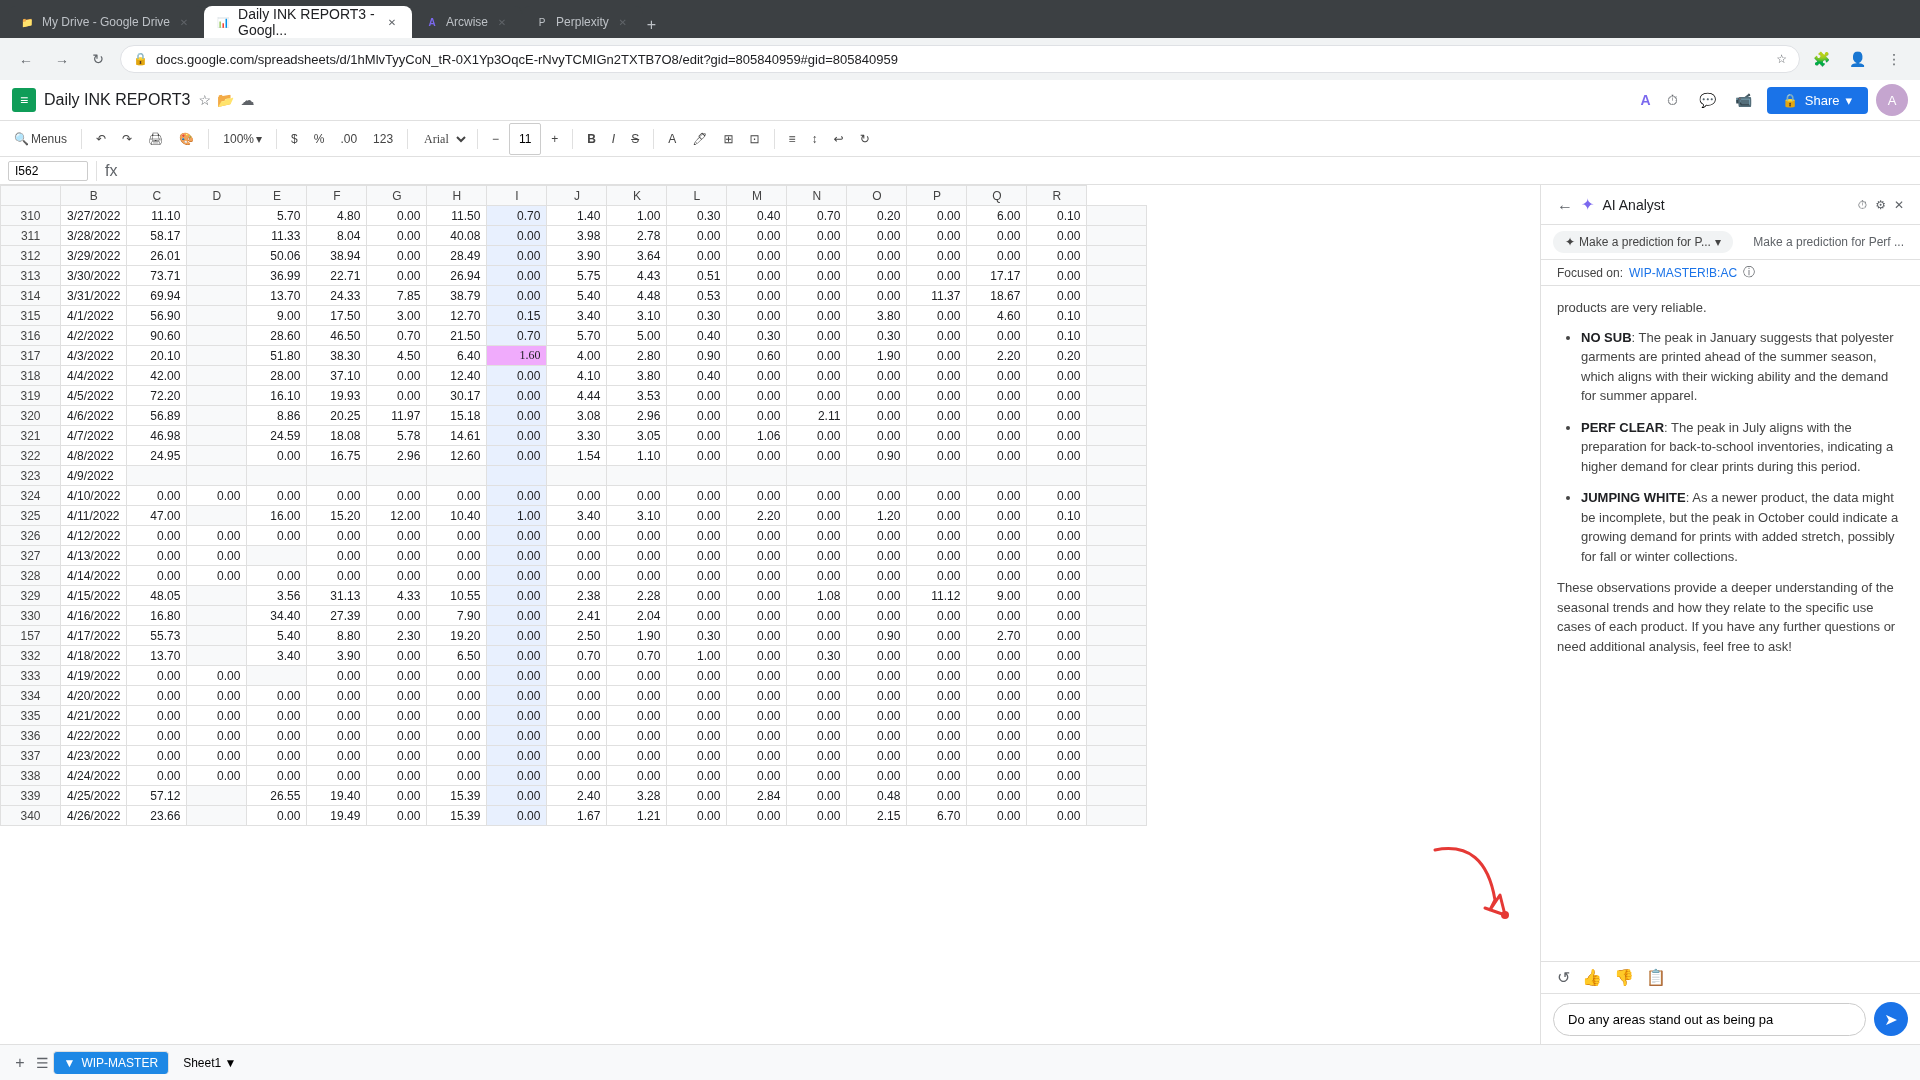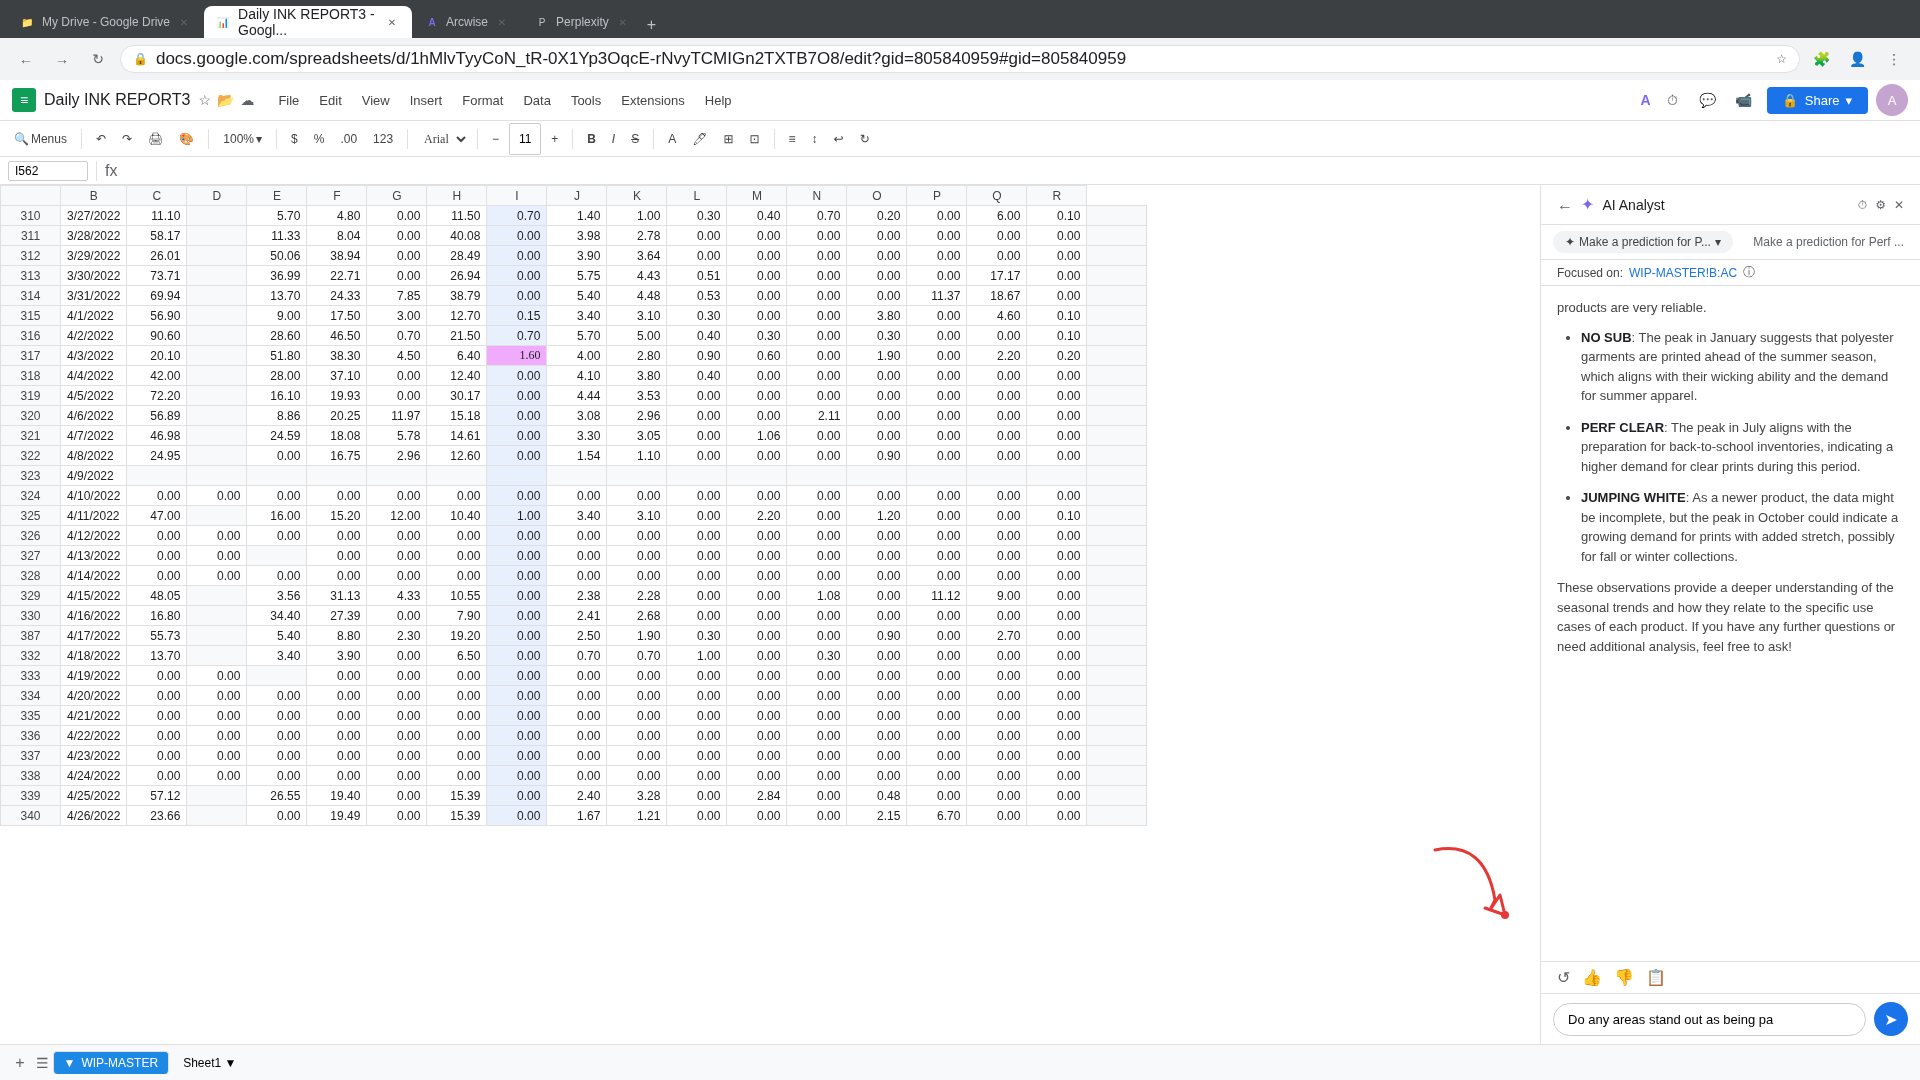--- a/index.html
+++ b/index.html
@@ -11,21 +11,21 @@
     .browser-tab { display: flex; align-items: center; padding: 0 12px; height: 32px; border-radius: 8px 8px 0 0; font-size: 12px; gap: 6px; cursor: pointer; max-width: 220px; }
     .browser-tab.inactive { background: #3c4043; color: #bdc1c6; }
     .browser-tab.active { background: #fff; color: #202124; }
     .browser-tab .tab-favicon { width: 16px; height: 16px; display: flex; align-items: center; justify-content: center; font-size: 10px; }
     .browser-tab .tab-close { margin-left: auto; width: 16px; height: 16px; border-radius: 50%; display: flex; align-items: center; justify-content: center; font-size: 10px; color: #5f6368; }
     .tab-new-btn { color: #bdc1c6; font-size: 16px; padding: 4px; cursor: pointer; }
 
     .browser-addressbar-row { background: #f1f3f4; height: 42px; display: flex; align-items: center; padding: 0 12px; gap: 8px; }
     .nav-btn { width: 28px; height: 28px; border-radius: 50%; display: flex; align-items: center; justify-content: center; cursor: pointer; color: #5f6368; font-size: 14px; border: none; background: transparent; }
     .address-bar { flex: 1; height: 28px; border-radius: 14px; background: #fff; border: 1px solid #dfe1e5; display: flex; align-items: center; padding: 0 12px; font-size: 13px; color: #202124; gap: 8px; }
-    .address-bar input { border: none; outline: none; flex: 1; font-size: 17px; color: #202124; background: transparent; }
+    .address-bar input { border: none; outline: none; flex: 1; font-size: 13px; color: #202124; background: transparent; }
     .toolbar-icons { display: flex; align-items: center; gap: 8px; }
     .toolbar-icon-btn { width: 28px; height: 28px; border-radius: 50%; display: flex; align-items: center; justify-content: center; cursor: pointer; color: #5f6368; font-size: 14px; border: none; background: transparent; }
 
     
     .sheets-app { display: flex; flex-direction: column; height: calc(1080px - 80px); background: #fff; }
     .sheets-toolbar-top { display: flex; align-items: center; padding: 4px 12px; gap: 8px; border-bottom: 1px solid #e0e0e0; }
     .sheets-logo { width: 24px; height: 24px; background: #0f9d58; border-radius: 3px; display: flex; align-items: center; justify-content: center; color: white; font-size: 14px; font-weight: bold; }
     .sheets-title { font-size: 16px; color: #202124; font-weight: 500; }
     .sheets-title-icons { display: flex; gap: 6px; color: #5f6368; font-size: 14px; }
     .menu-bar { display: flex; gap: 4px; margin-left: 8px; }
@@ -136,31 +136,20 @@
 
 <div class="sheets-app">
 
   <div class="sheets-toolbar-top">
     <div class="sheets-logo">≡</div>
     <span class="sheets-title">Daily INK REPORT3</span>
     <div class="sheets-title-icons">
       <span style="cursor:pointer;">☆</span>
       <span style="cursor:pointer;">📂</span>
       <span style="cursor:pointer;">☁</span>
-    </div>
-    <div class="menu-bar">
-      <div class="menu-item">File</div>
-      <div class="menu-item">Edit</div>
-      <div class="menu-item">View</div>
-      <div class="menu-item">Insert</div>
-      <div class="menu-item">Format</div>
-      <div class="menu-item">Data</div>
-      <div class="menu-item">Tools</div>
-      <div class="menu-item">Extensions</div>
-      <div class="menu-item">Help</div>
     </div>
     <div class="sheets-top-right">
       <button style="border:none;background:transparent;cursor:pointer;font-size:14px;color:#7b68ee;font-weight:bold;">A</button>
       <button class="toolbar-icon-btn">⏱</button>
       <button class="toolbar-icon-btn">💬</button>
       <button class="toolbar-icon-btn">📹</button>
       <button class="share-btn">
         <span>🔒</span>
         <span>Share</span>
         <span>▾</span>
@@ -671,32 +660,32 @@
               <th class="row-header">330</th>
               <td class="date-cell">4/16/2022</td>
               <td>16.80</td>
               <td class="empty-cell"></td>
               <td>34.40</td>
               <td>27.39</td>
               <td>0.00</td>
               <td>7.90</td>
               <td style="background: rgb(232, 240, 254);">0.00</td>
               <td>2.41</td>
-              <td>2.68</td>
-              <td>0.00</td>
-              <td>0.00</td>
-              <td>0.00</td>
-              <td>0.00</td>
-              <td>0.00</td>
-              <td>0.00</td>
-              <td>0.00</td>
-              <td class="empty-cell"></td>
-            </tr>
-            <tr>
-              <th class="row-header">387</th>
+              <td>2.04</td>
+              <td>0.00</td>
+              <td>0.00</td>
+              <td>0.00</td>
+              <td>0.00</td>
+              <td>0.00</td>
+              <td>0.00</td>
+              <td>0.00</td>
+              <td class="empty-cell"></td>
+            </tr>
+            <tr>
+              <th class="row-header">157</th>
               <td class="date-cell">4/17/2022</td>
               <td>55.73</td>
               <td class="empty-cell"></td>
               <td>5.40</td>
               <td>8.80</td>
               <td>2.30</td>
               <td>19.20</td>
               <td style="background: rgb(232, 240, 254);">0.00</td>
               <td>2.50</td>
               <td>1.90</td>

